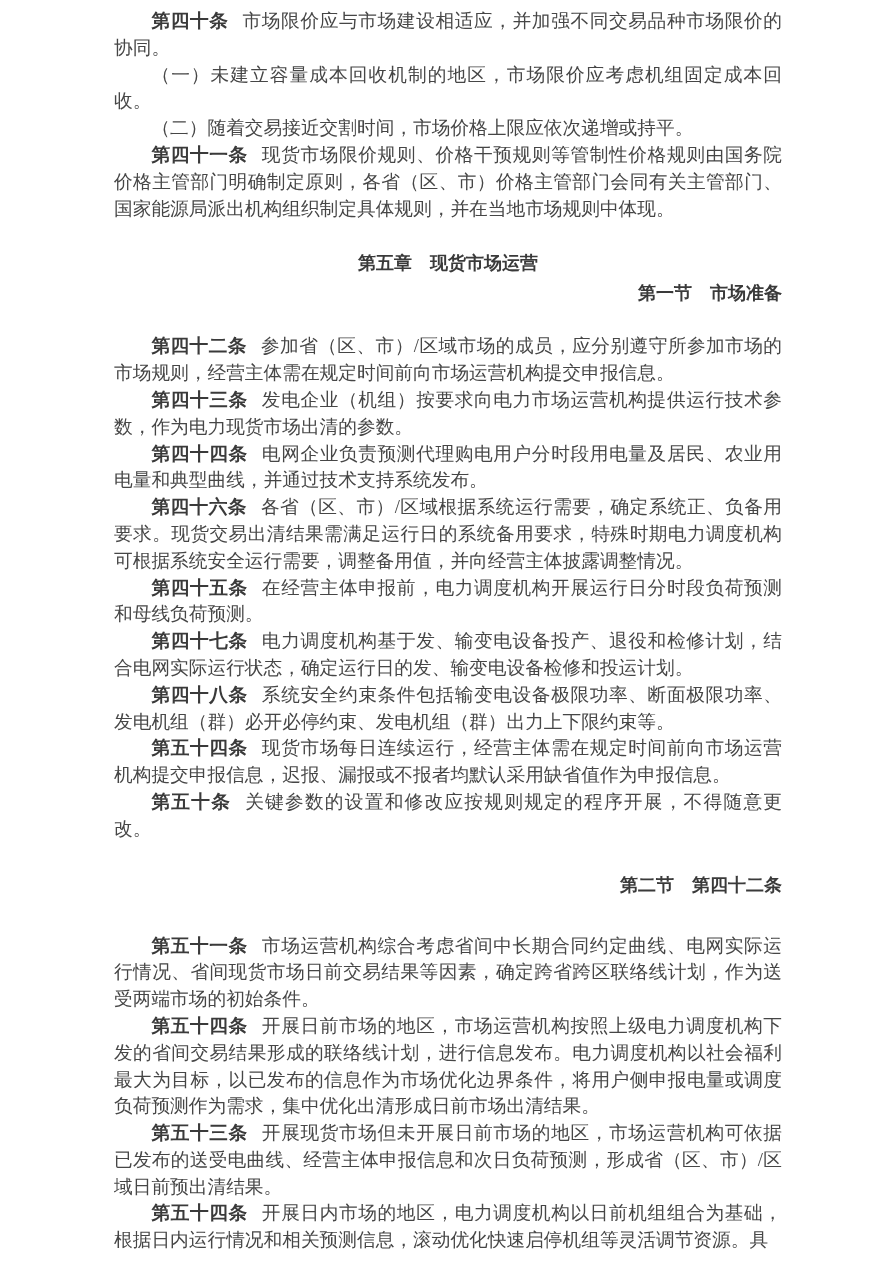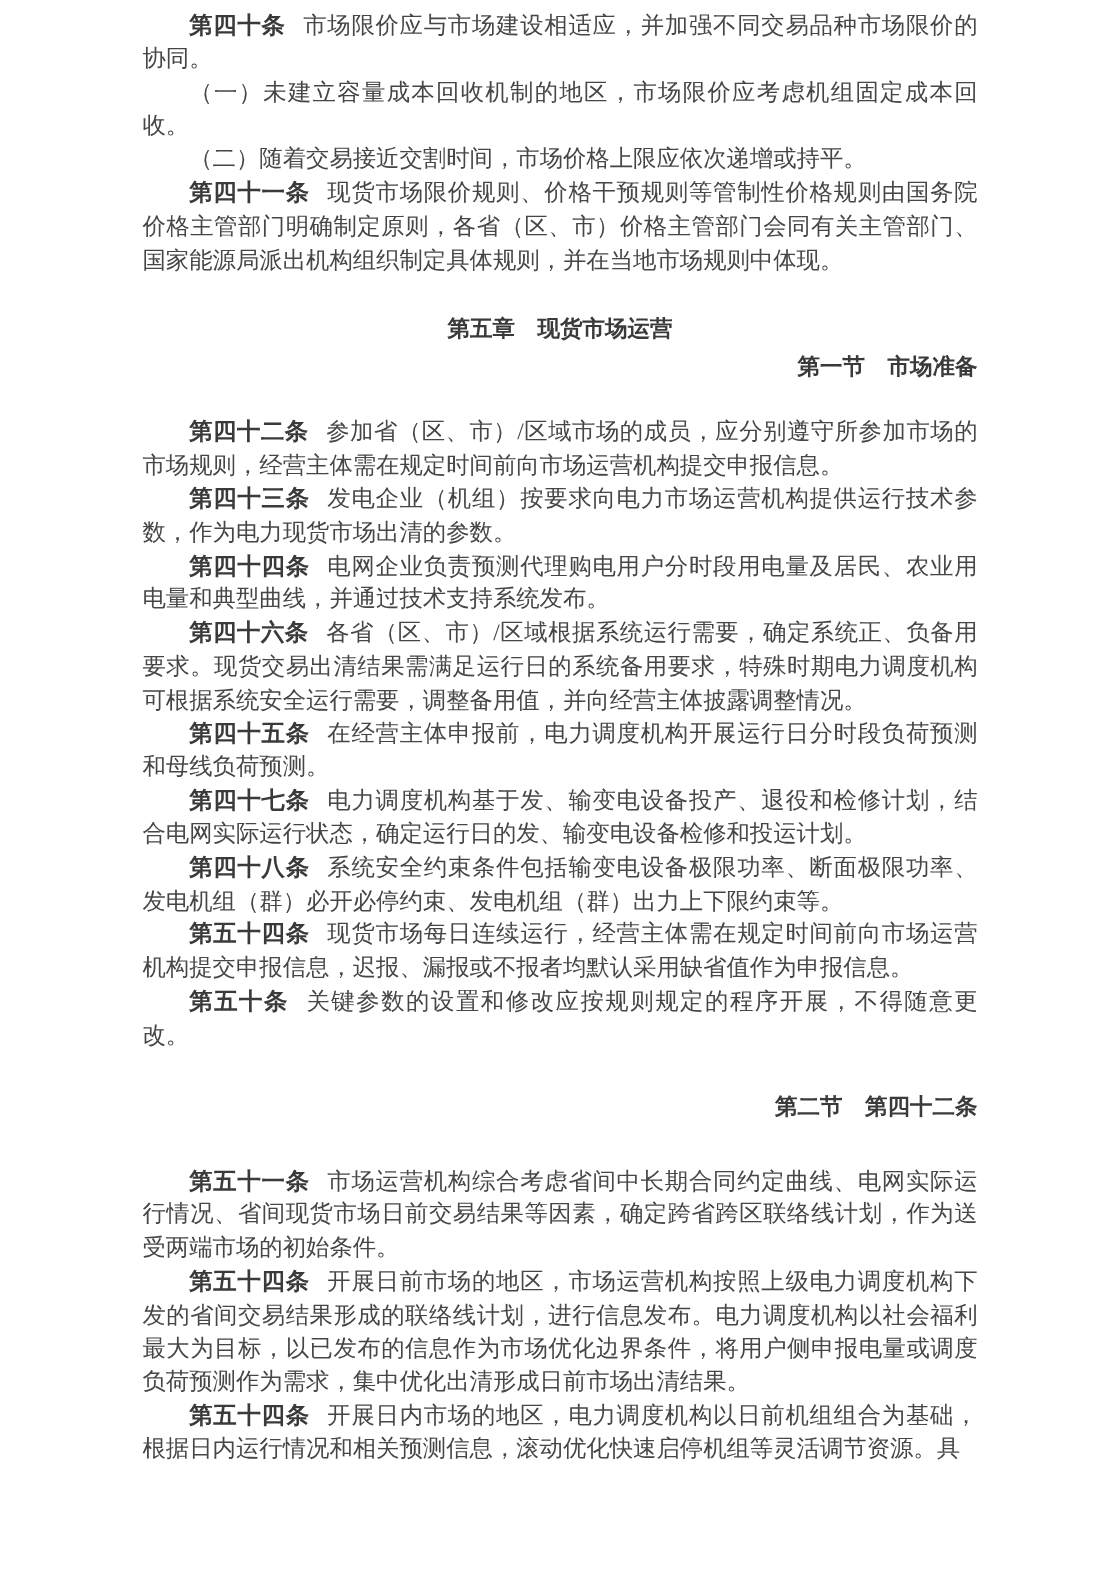--- a/index.html
+++ b/index.html
@@ -61,14 +61,15 @@
     <p class="para article"><span class="art-num">第四十四条</span><span class="art-text">电网企业负责预测代理购电用户分时段用电量及居民、农业用电量和典型曲线，并通过技术支持系统发布。</span></p>
     <p class="para article"><span class="art-num">第四十六条</span><span class="art-text">各省（区、市）/区域根据系统运行需要，确定系统正、负备用要求。现货交易出清结果需满足运行日的系统备用要求，特殊时期电力调度机构可根据系统安全运行需要，调整备用值，并向经营主体披露调整情况。</span></p>
     <p class="para article"><span class="art-num">第四十五条</span><span class="art-text">在经营主体申报前，电力调度机构开展运行日分时段负荷预测和母线负荷预测。</span></p>
     <p class="para article"><span class="art-num">第四十七条</span><span class="art-text">电力调度机构基于发、输变电设备投产、退役和检修计划，结合电网实际运行状态，确定运行日的发、输变电设备检修和投运计划。</span></p>
     <p class="para article"><span class="art-num">第四十八条</span><span class="art-text">系统安全约束条件包括输变电设备极限功率、断面极限功率、发电机组（群）必开必停约束、发电机组（群）出力上下限约束等。</span></p>
     <p class="para article"><span class="art-num">第五十四条</span><span class="art-text">现货市场每日连续运行，经营主体需在规定时间前向市场运营机构提交申报信息，迟报、漏报或不报者均默认采用缺省值作为申报信息。</span></p>
     <p class="para article"><span class="art-num">第五十条</span><span class="art-text">关键参数的设置和修改应按规则规定的程序开展，不得随意更改。</span></p>
     <h2 class="heading section">第二节　第四十二条</h2>
     <p class="para article"><span class="art-num">第五十一条</span><span class="art-text">市场运营机构综合考虑省间中长期合同约定曲线、电网实际运行情况、省间现货市场日前交易结果等因素，确定跨省跨区联络线计划，作为送受两端市场的初始条件。</span></p>
     <p class="para article"><span class="art-num">第五十四条</span><span class="art-text">开展日前市场的地区，市场运营机构按照上级电力调度机构下发的省间交易结果形成的联络线计划，进行信息发布。电力调度机构以社会福利最大为目标，以已发布的信息作为市场优化边界条件，将用户侧申报电量或调度负荷预测作为需求，集中优化出清形成日前市场出清结果。</span></p>
+    <p class="para article"><span class="art-num">第五十三条</span><span class="art-text">开展现货市场但未开展日前市场的地区，市场运营机构可依据已发布的送受电曲线、经营主体申报信息和次日负荷预测，形成省（区、市）/区域日前预出清结果。</span></p>
     <p class="para article"><span class="art-num">第五十四条</span><span class="art-text">开展日内市场的地区，电力调度机构以日前机组组合为基础，根据日内运行情况和相关预测信息，滚动优化快速启停机组等灵活调节资源。具</span></p>
   </div>
 
 </body></html>

